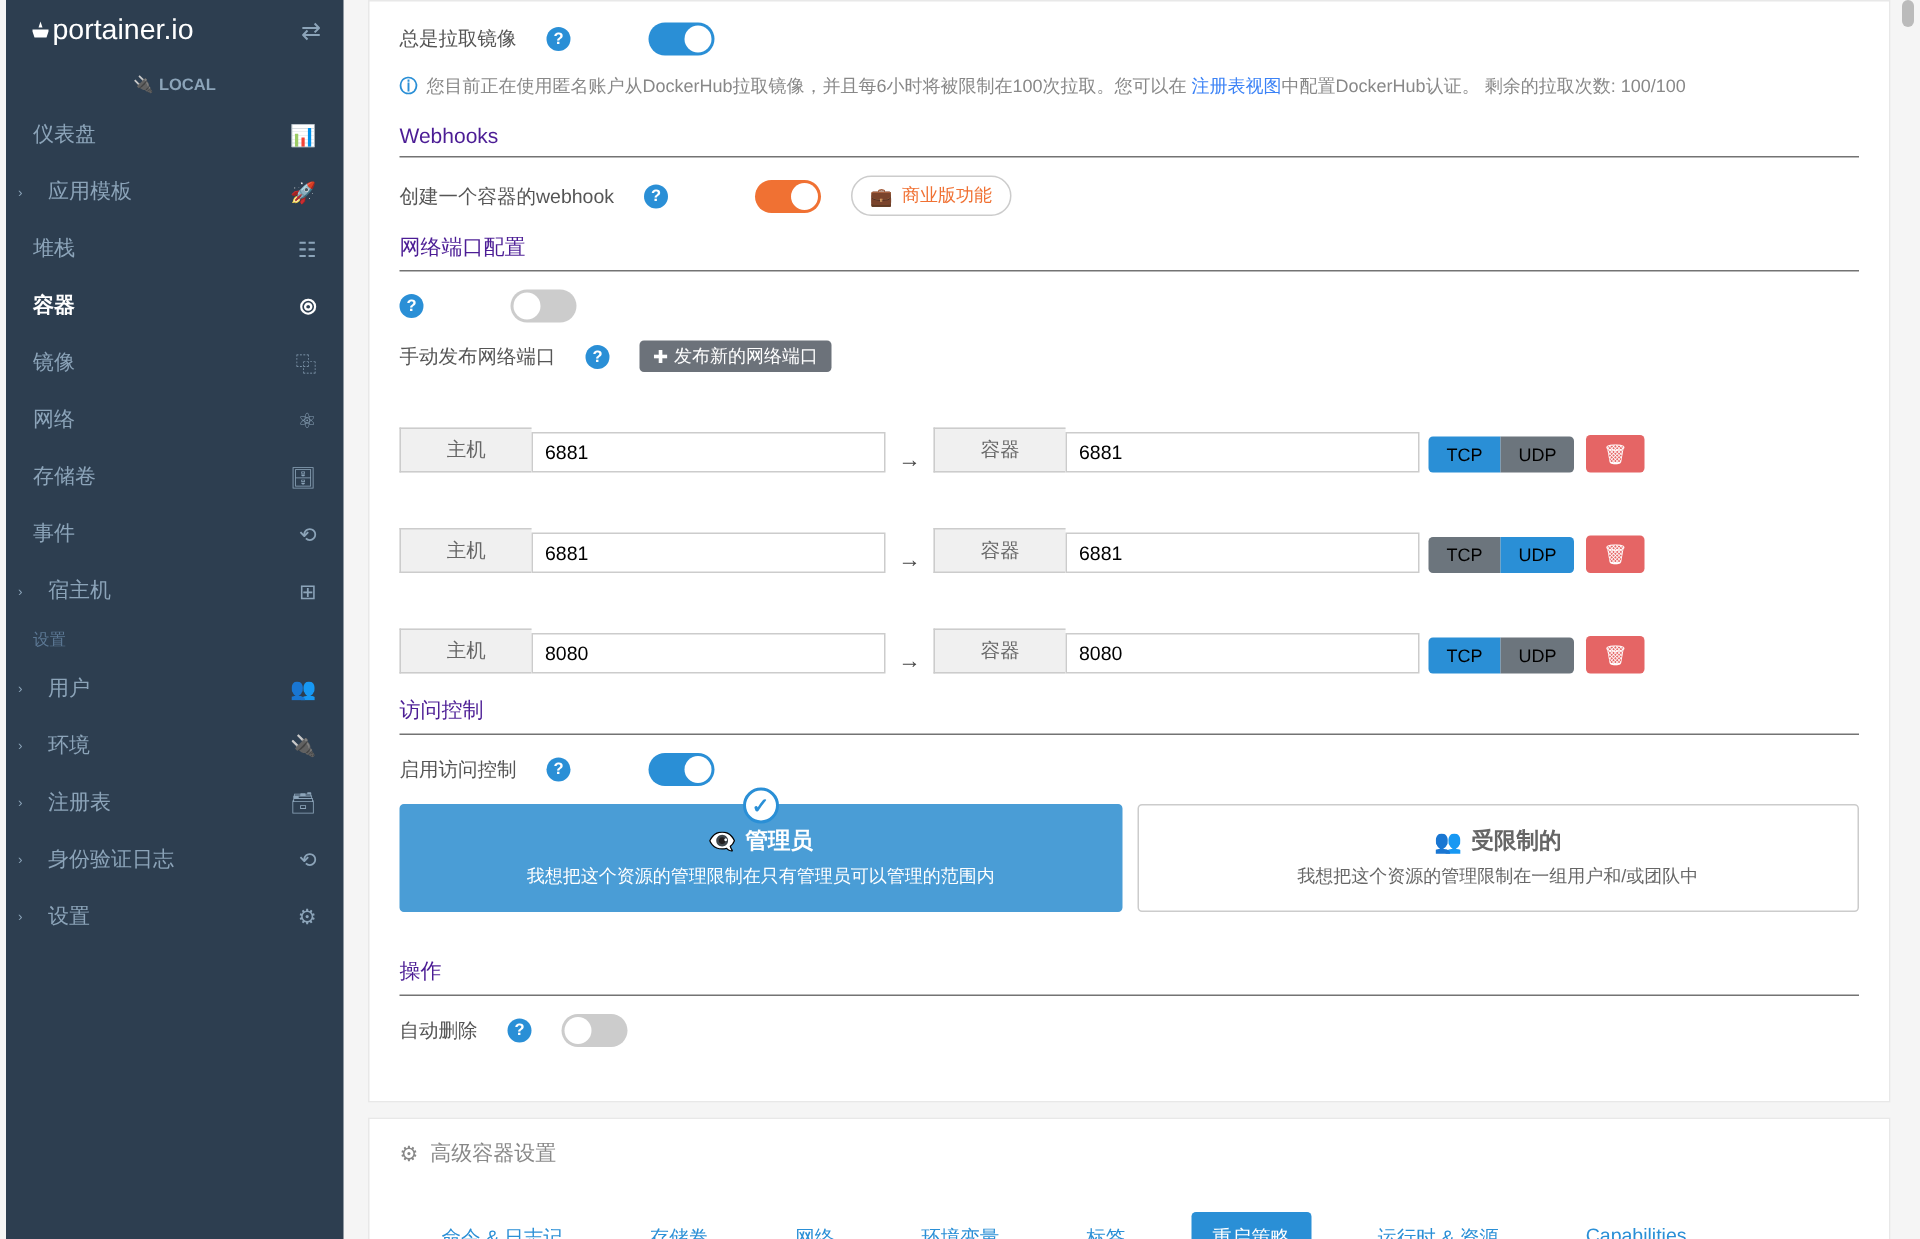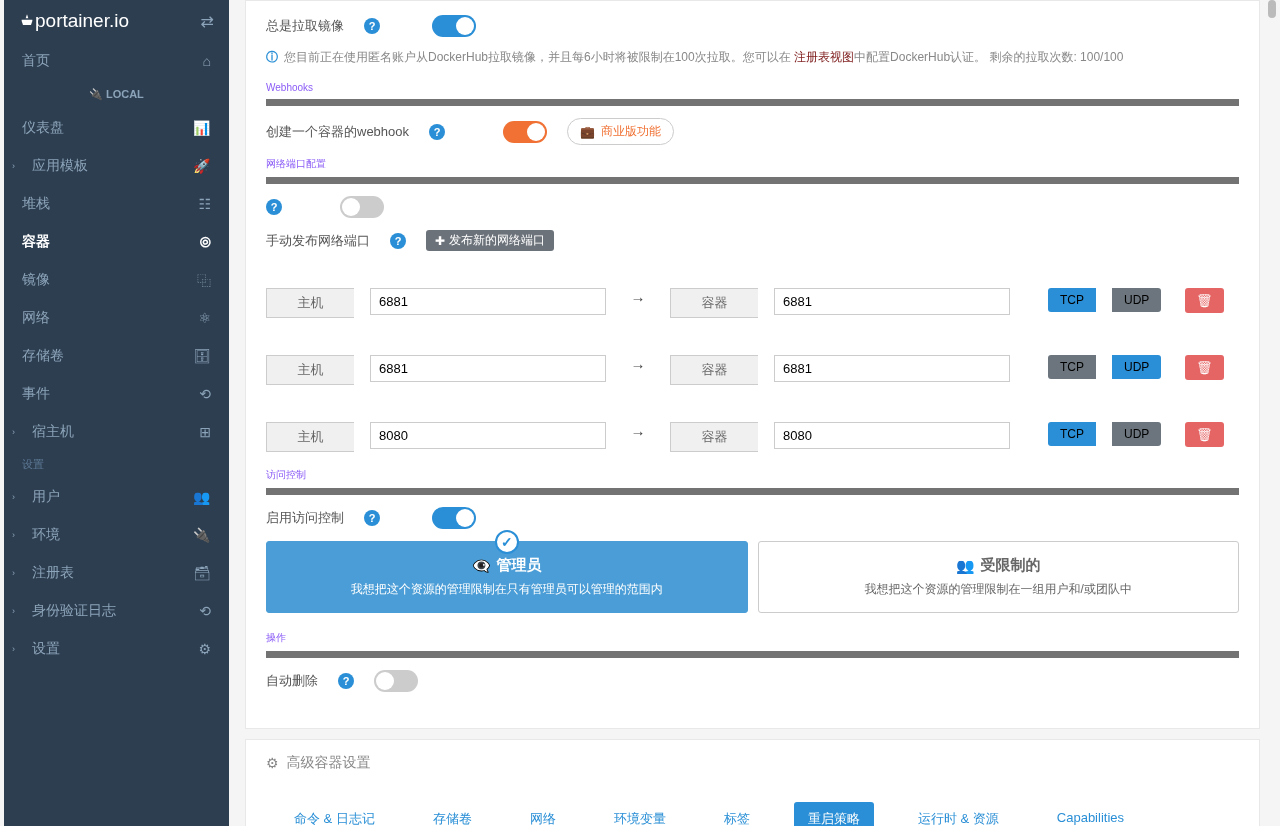--- a/index.html
+++ b/index.html
@@ -12,37 +12,37 @@
 .nav-item.has-chev { padding-left: 8px; }
 .nav-item .left { display: flex; align-items: center; gap: 10px; }
 .nav-item .chev { width: 10px; font-size: 9px; color: #8ca4b9; }
 .nav-item .icon-right { font-size: 14px; color: #8ca4b9; }
 .nav-item.active { color: #fff; font-weight: bold; }
 .nav-item.active .icon-right { color: #fff; }
 .nav-group-label { padding: 8px 18px; color: #8ca4b9; font-size: 11px; text-align: center; font-weight: bold; }
 .nav-settings-label { padding: 6px 18px; color: #5c7894; font-size: 11px; }
 .main { position: absolute; left: 225px; top: 0; right: 0; bottom: 0; overflow-y: auto; padding: 0 20px 40px 20px; }
 .panel-section { background: #fff; margin-bottom: 10px; padding: 14px 20px 24px 20px; border: 1px solid #e8e8e8; }
-.section-title { color: #8b5cf6; font-size: 10px; border-bottom: 7px solid #737373; padding-bottom: 6px; margin-bottom: 12px; }
+.section-title { color: #4c1d95; font-size: 14px; border-bottom: 1px solid #737373; padding-bottom: 6px; margin-bottom: 12px; }
 .form-row { display: flex; align-items: center; margin-bottom: 12px; font-size: 13px; color: #555; gap: 20px; }
 .help-icon { display: inline-flex; width: 16px; height: 16px; border-radius: 50%; background: #2a8fd6; color: #fff; font-size: 11px; align-items: center; justify-content: center; font-weight: bold; }
 .toggle-sw { position: relative; width: 44px; height: 22px; border-radius: 11px; display: inline-block; }
 .toggle-sw .knob { position: absolute; width: 18px; height: 18px; background: #fff; border-radius: 50%; top: 2px; }
 .toggle-on { background: #2a8fd6; }
 .toggle-on .knob { right: 2px; }
 .toggle-orange { background: #f07133; }
 .toggle-orange .knob { right: 2px; }
 .toggle-off { background: #ccc; }
 .toggle-off .knob { left: 2px; }
 .note { font-size: 12px; color: #888; display: flex; align-items: center; gap: 6px; }
-.note a { color: #7f1d1d; text-decoration: none; }
+.note a { color: #3b82f6; text-decoration: none; }
 .biz-btn { border: 1px solid #ccc; border-radius: 14px; padding: 4px 12px; font-size: 12px; color: #f07133; background: #fff; display: inline-flex; align-items: center; gap: 6px; }
 .publish-btn { background: #6c727a; color: #fff; border: none; border-radius: 3px; padding: 2px 9px; font-size: 12px; display: inline-flex; align-items: center; gap: 4px; }
 .port-rows { margin-top: 8px; }
-.port-row { display: flex; align-items: flex-start; gap: 16px; margin-bottom: 6px; margin-top: 37px; }
+.port-row { display: flex; align-items: flex-end; gap: 0; margin-bottom: 6px; margin-top: 37px; }
 .port-label { background: #f0f0f0; border: 1px solid #ccc; padding: 5px 28px; font-size: 13px; color: #666; border-right: none; width: 88px; text-align: center; }
 .port-input { border: 1px solid #ccc; padding: 5px 8px; font-size: 13px; width: 236px; }
 .arrow-sep { width: 32px; text-align: center; color: #444; font-size: 15px; }
 .proto-btn { padding: 5px 12px; font-size: 12px; color: #000000; border: none; cursor: pointer; }
 .proto-tcp-on { background: #2a8fd6; }
 .proto-udp-off { background: #6c757d; }
 .delete-btn { background: #e56565; color: #fff; border: none; padding: 5px 11px; margin-left: 8px; border-radius: 3px; font-size: 13px; }
 .access-cards { display: flex; gap: 10px; margin-top: 12px; }
 .a-card { flex: 1; border-radius: 3px; padding: 14px; text-align: center; position: relative; cursor: pointer; }
 .a-card.selected { background: #4a9dd6; color: #fff; border: 1px solid #4a9dd6; }
@@ -67,26 +67,20 @@
   <div class="sidebar-logo">
     <span class="logo-text">
       <svg class="ic" viewBox="0 0 24 24" fill="#fff">
           <path d="M12 2 L10 8 L14 8 Z M4 10 h16 v2 l-2 6 H6 l-2-6 Z"></path>
         </svg>
       <span>portainer.io</span>
     </span>
     <span class="toggle">⇄</span>
   </div>
 
-  <div class="nav-item">
-    <span class="left">
-        <span>首页</span>
-      </span>
-    <span class="icon-right">⌂</span>
-  </div>
 
   <div class="nav-group-label">
     <span>🔌</span> <span>LOCAL</span>
   </div>
 
   <div id="nav-items">
       <div class="nav-item">
         <span class="left">
           <span>仪表盘</span>
         </span>
@@ -285,21 +279,21 @@
       </div>
       <div class="a-card unselected">
         <div class="card-title">
             <span>👥</span>
             <span>受限制的</span>
           </div>
         <div class="card-desc">我想把这个资源的管理限制在一组用户和/或团队中</div>
       </div>
     </div>
 
-    <div class="section-title" style="margin-top:18px">操作</div>
+    <div class="section-title" style="margin-top:31px">操作</div>
     <div class="form-row">
       <span>自动删除</span>
       <span class="help-icon">?</span>
       <span class="toggle-sw toggle-off">
           <span class="knob"></span>
         </span>
     </div>
   </div>
 
   <div class="panel-section" style="padding-bottom:0">

